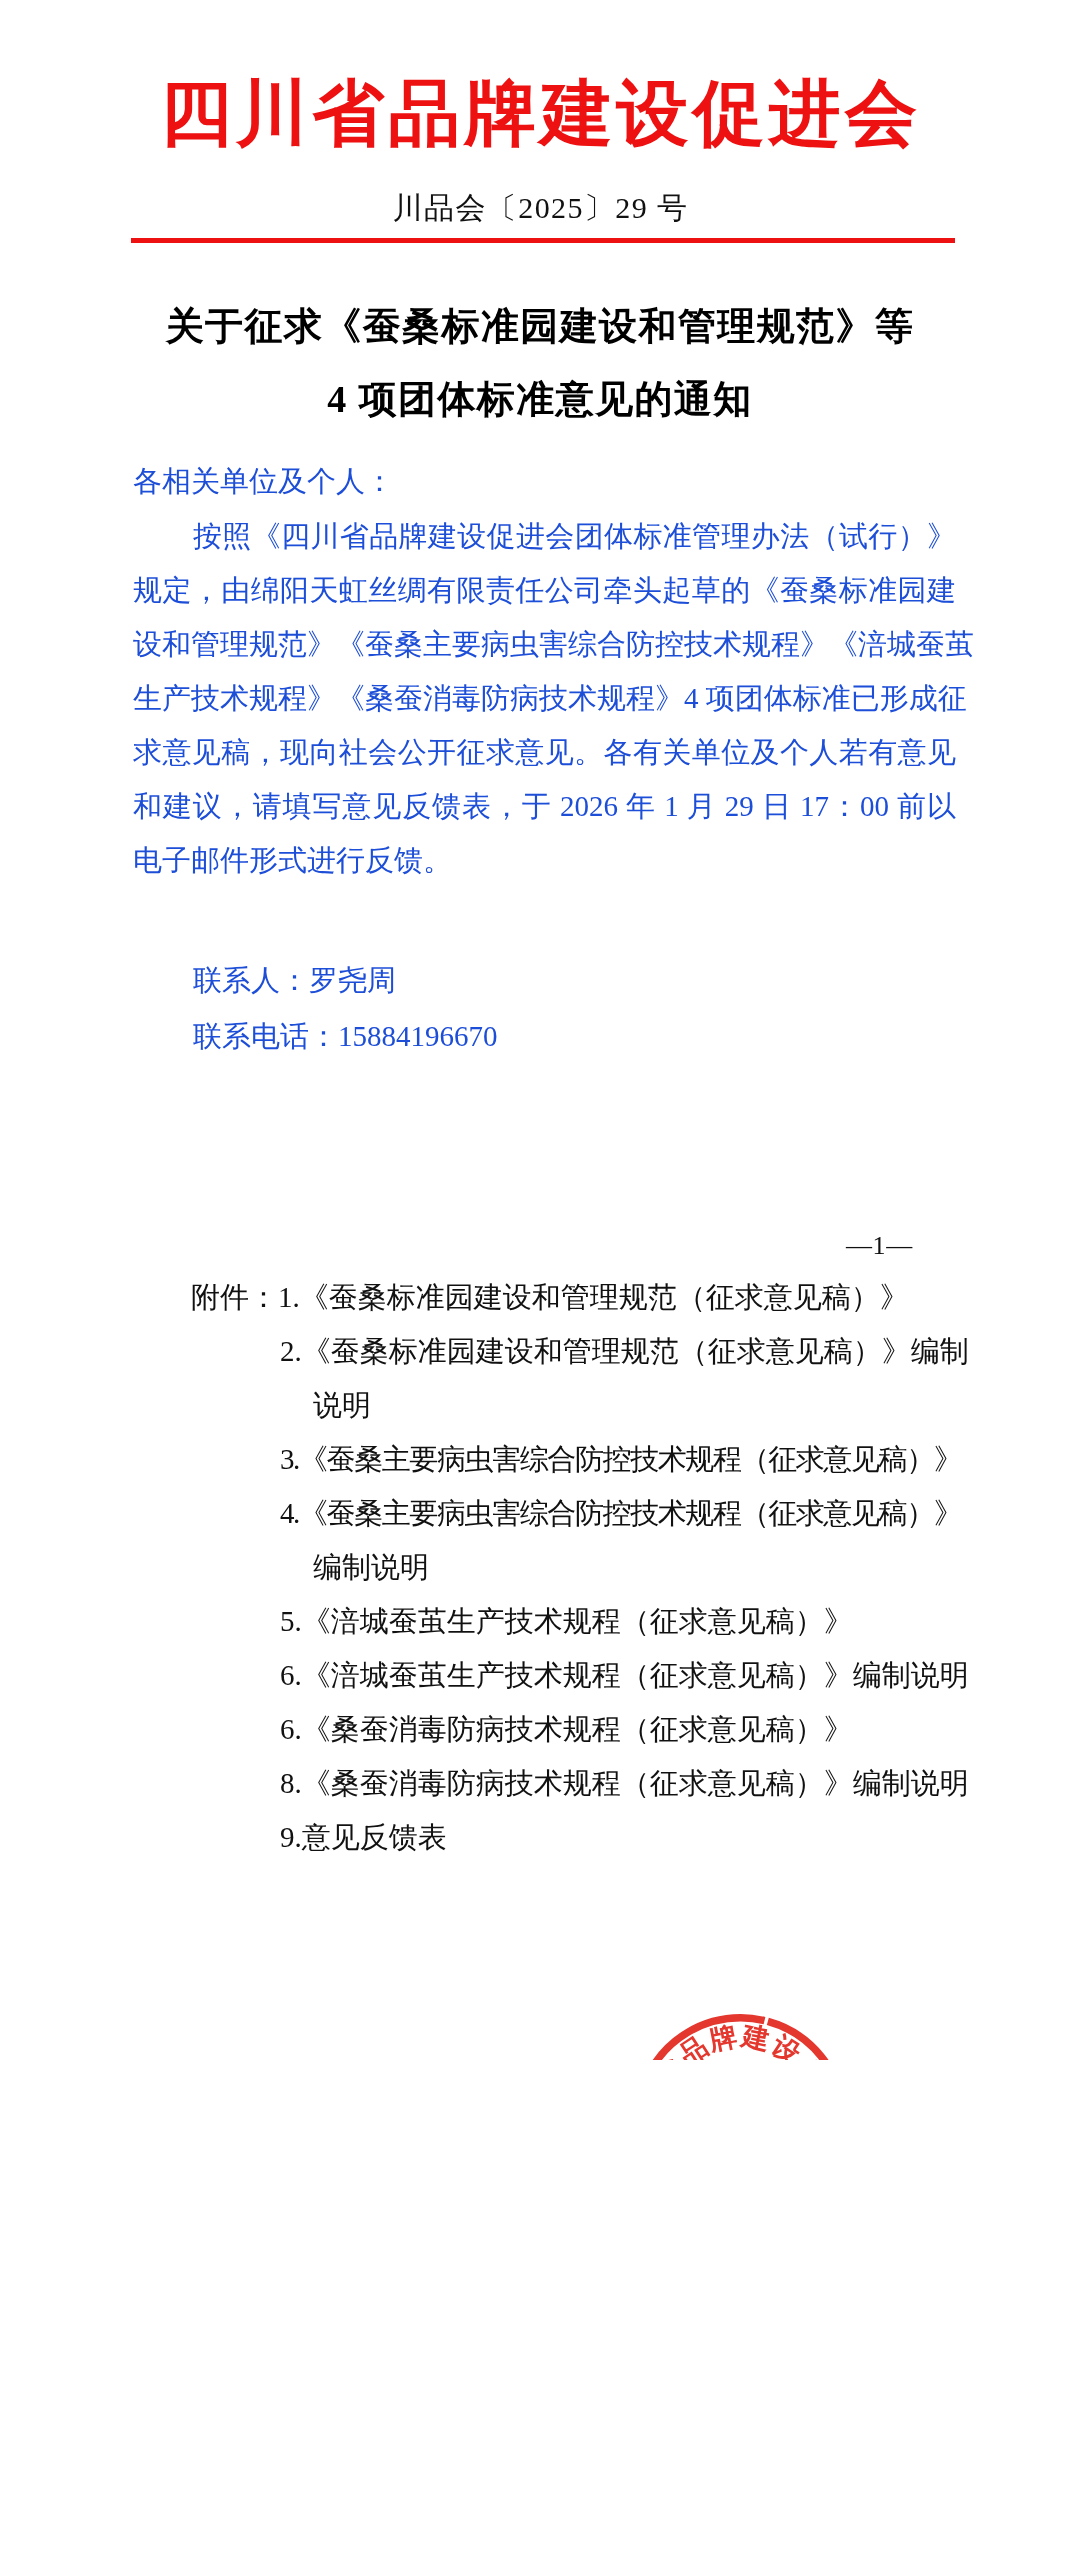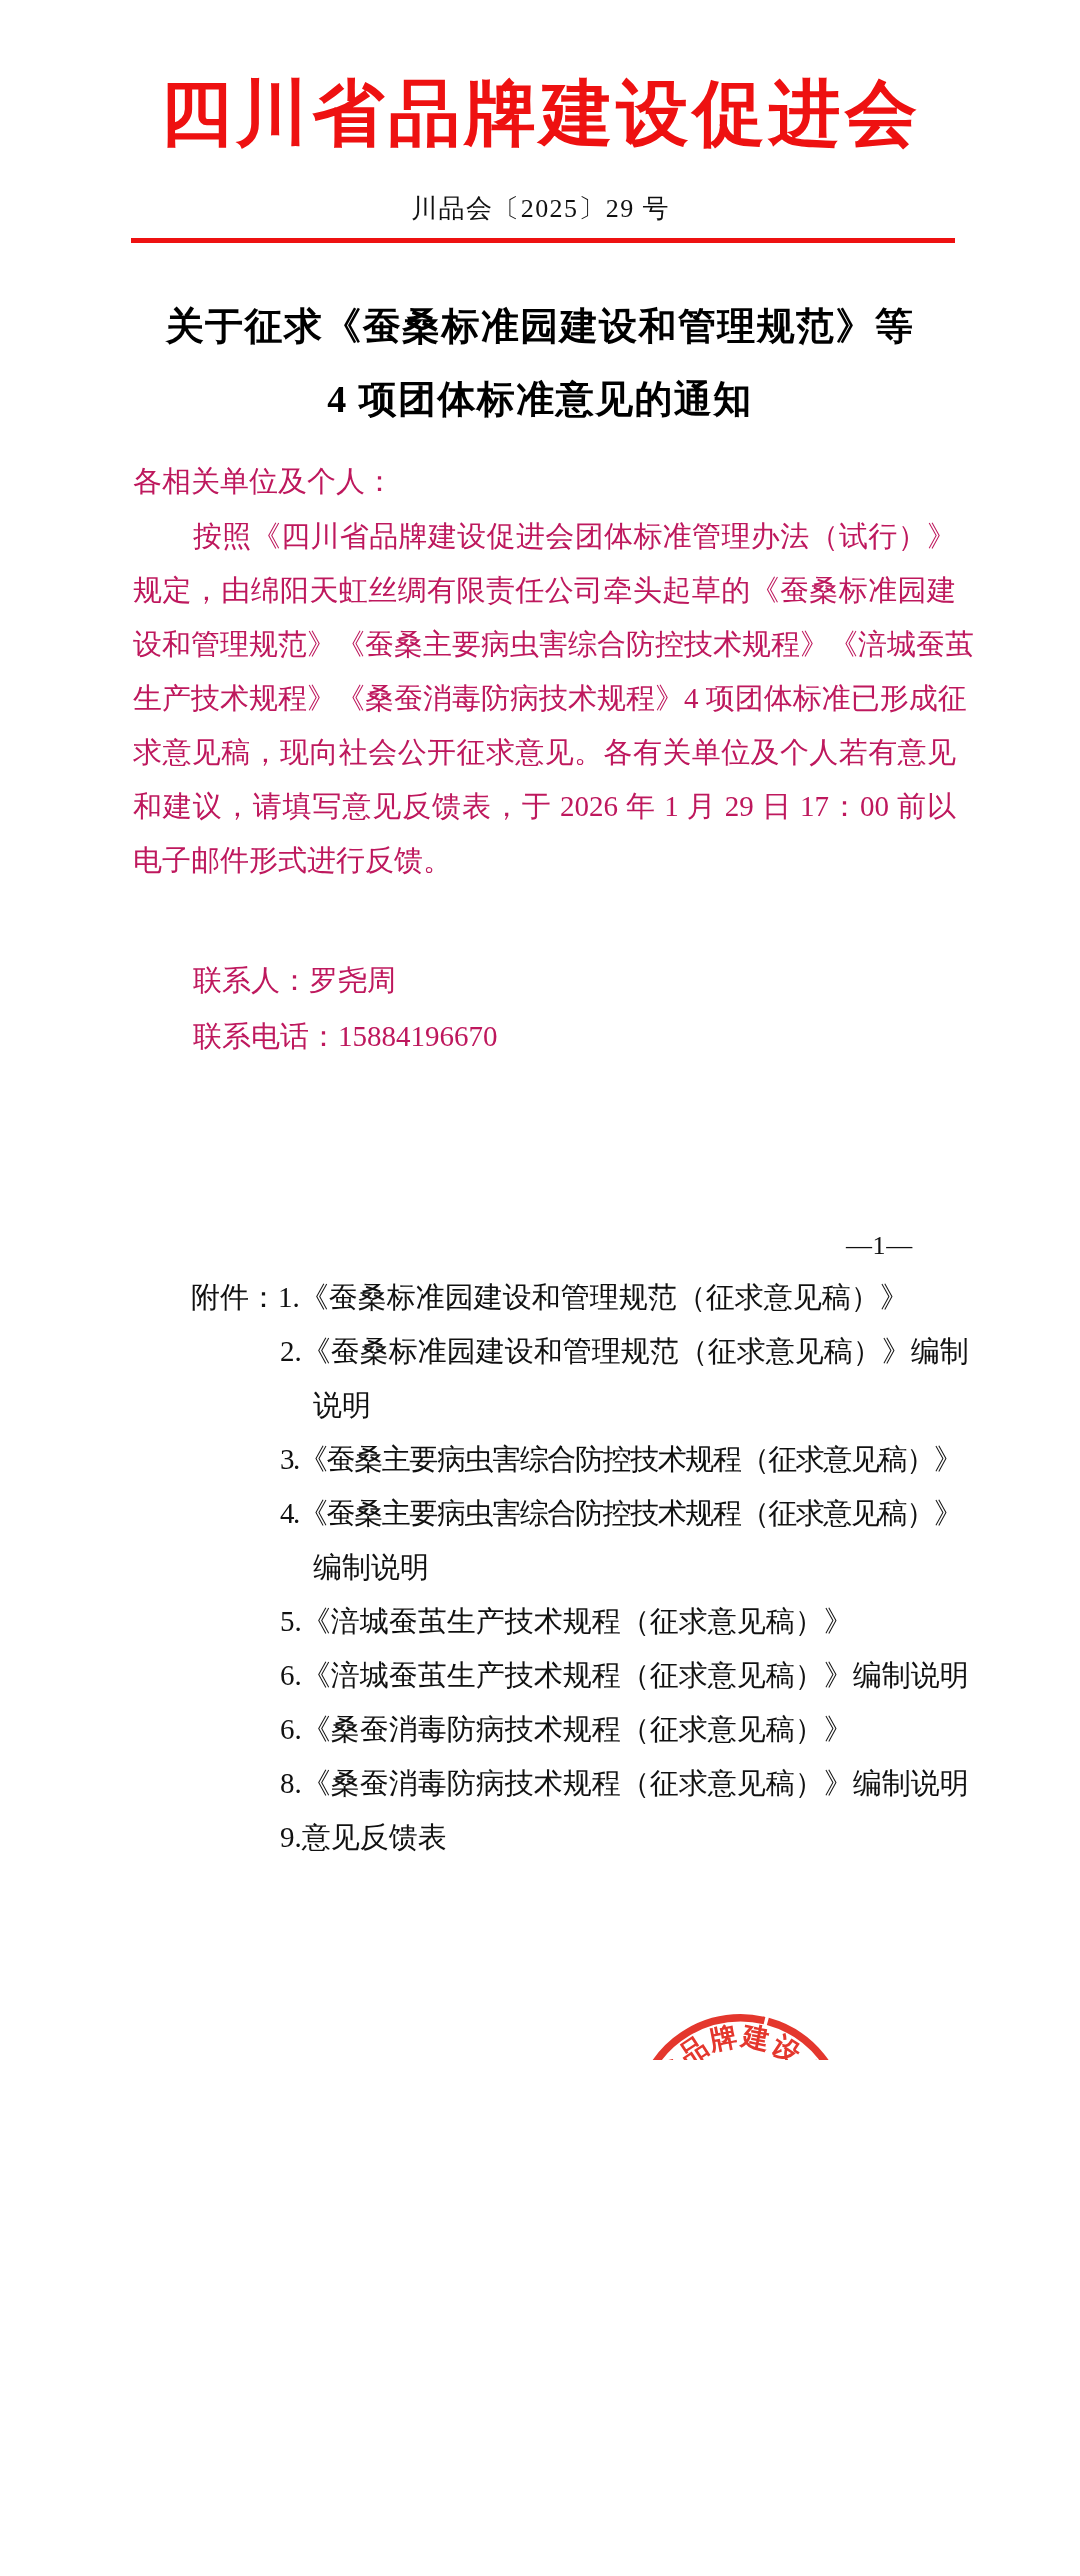--- a/index.html
+++ b/index.html
@@ -20,33 +20,33 @@
   
   .org-title{
     position:absolute;top:63px;left:0;width:100%;height:102px;
     display:flex;align-items:center;justify-content:center;
     font-size:72px;font-weight:bold;color:var(--header_red);
     letter-spacing:4.1px;white-space:nowrap;
   }
   .doc-number{
     position:absolute;top:191px;left:0;width:100%;height:34px;
     display:flex;align-items:center;justify-content:center;
-    font-size:26px;color:#111;letter-spacing:1.4px;white-space:nowrap;
+    font-size:30px;color:#111;letter-spacing:1.4px;white-space:nowrap;
   }
   .red-rule{
     position:absolute;top:238px;left:131px;width:824px;height:4.8px;
     background:var(--header_red);
   }
   
   .doc-title{position:absolute;left:65px;width:950px;text-align:center;
     font-size:38px;font-weight:bold;color:#000;letter-spacing:1.4px;white-space:nowrap;}
   .doc-title.l1{top:301px;}
   .doc-title.l2{top:374px;}
   
-  .body-block{position:absolute;left:133px;width:823px;font-size:29px;color:#be185d;}
+  .body-block{position:absolute;left:133px;width:823px;font-size:29px;color:#1d4ed8;}
   .salutation{top:454px;height:54px;line-height:54px;}
   .paragraph{top:509px;}
   .paragraph .line{height:54px;line-height:54px;text-align:justify;text-align-last:justify;white-space:nowrap;}
   .paragraph .line.indent{padding-left:60px;}
   .paragraph .line.last{text-align-last:left;}
   .contact-block{top:952px;}
   .contact-block .line{height:56px;line-height:56px;padding-left:60px;}
   
   .page-num{position:absolute;font-size:26px;color:#111;letter-spacing:0.7px;}
   .page-num.p1{top:1231px;right:168px;}

